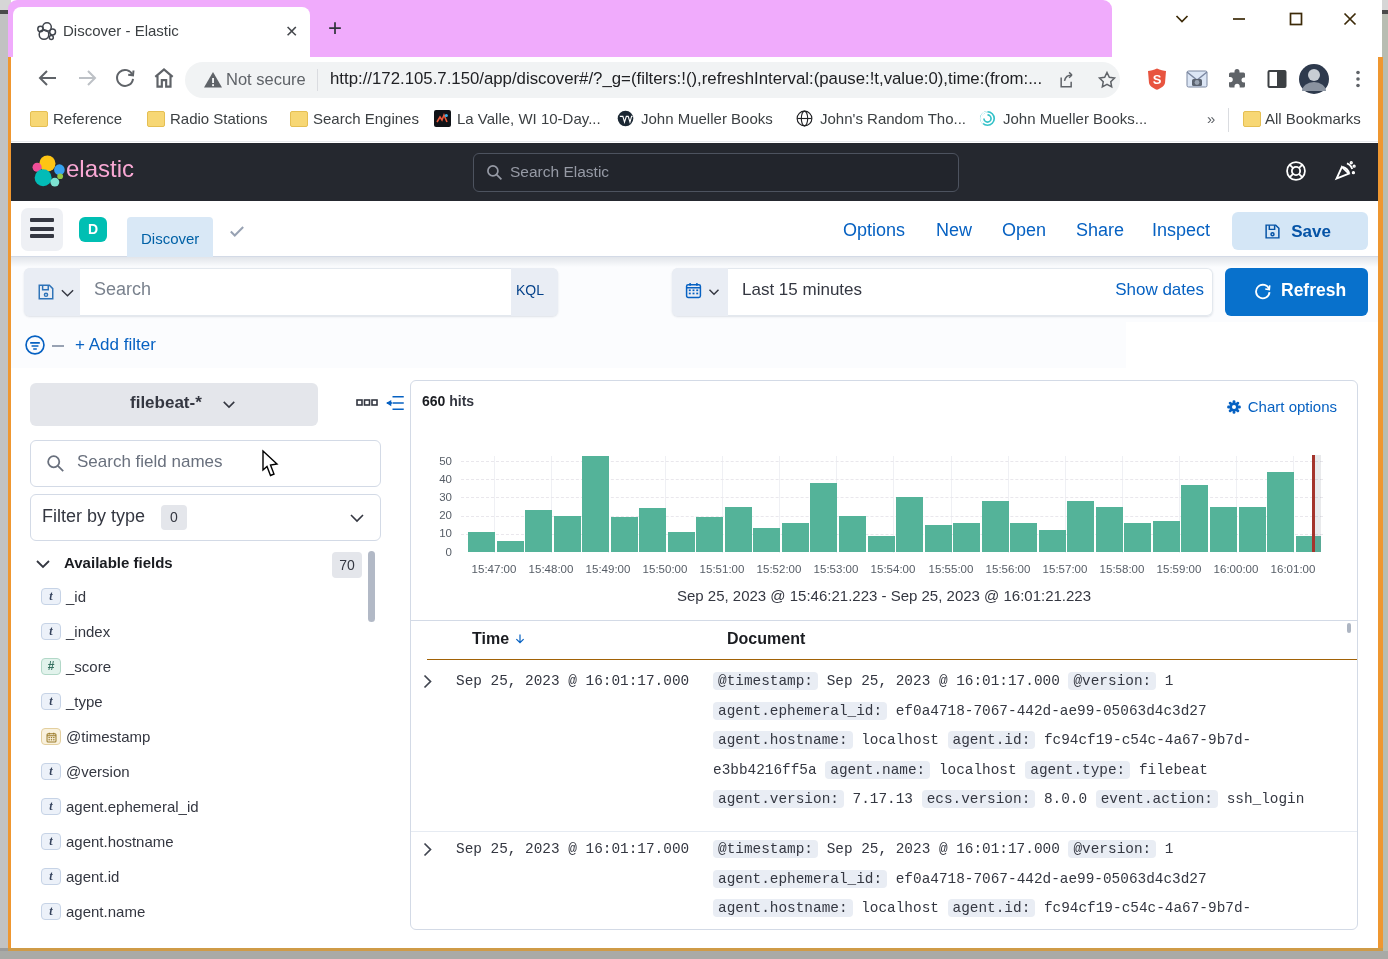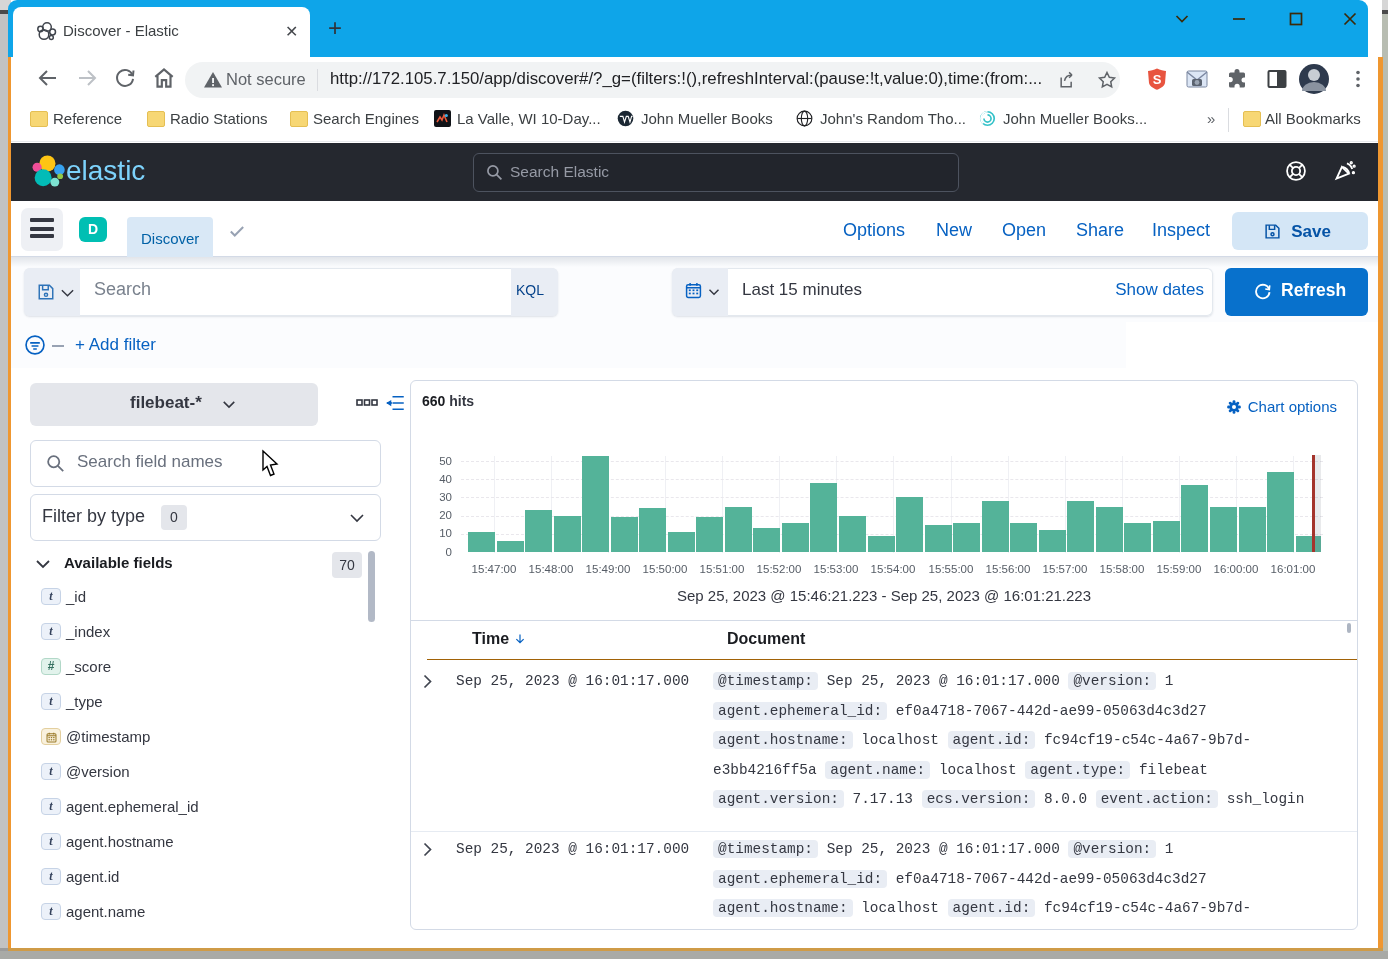--- a/index.html
+++ b/index.html
@@ -12,39 +12,39 @@
   #desk-left .topl{position:absolute;left:0;top:0;width:11px;height:10px;background:#d6d6d6;}
   #desk-left .botl{position:absolute;left:0;top:948px;width:11px;height:11px;background:#9b9b9b;}
   #desk-right{left:1382px;top:0;width:6px;height:959px;background:#b8bdb2;}
   #desk-right .topl{position:absolute;left:0;top:0;width:6px;height:10px;background:#d6d6d6;}
   #desk-right .darkline{position:absolute;left:0;top:10px;width:6px;height:4px;background:#4a4a4a;}
   #desk-bottom{left:0;top:951px;width:1388px;height:8px;background:#a9aaa6;}
   #frame-left{left:8px;top:57px;width:3px;height:894px;background:#ef9730;}
   #frame-right{left:1378px;top:57px;width:5px;height:894px;background:#ef9730;}
   #frame-bottom{left:8px;top:948px;width:1375px;height:3px;background:#cf9b47;}
   
-  #tabstrip{left:8px;top:0;width:1360px;height:57px;background:#0ea5e9;border-radius:9px 9px 0 0;}
+  #tabstrip{left:8px;top:0;width:1104px;height:57px;background:#f0abfc;border-radius:9px 9px 0 0;}
   #tab{position:absolute;left:5px;top:7px;width:297px;height:50px;background:#fff;border-radius:8px 8px 0 0;}
   #tab .title{position:absolute;left:50px;top:15px;font-size:15px;color:#3c4043;}
   #tab .close{position:absolute;left:272px;top:15px;font-size:16px;color:#45484d;}
   #newtab{position:absolute;left:320px;top:18px;font-size:24px;color:#30343a;font-weight:400;line-height:20px;}
   .winctl{position:absolute;top:8px;color:#fff;font-size:16px;}
   
   #toolbar{left:11px;top:57px;width:1367px;height:42px;background:#fff;}
   #addrbar{position:absolute;left:174px;top:5px;width:935px;height:36px;background:#f1f3f4;border-radius:18px;}
   #addrbar .nstext{position:absolute;left:41px;top:8px;font-size:16.5px;color:#5f6368;}
   #addrbar .sep{position:absolute;left:132px;top:7px;width:1px;height:22px;background:#dadce0;}
   #addrbar .url{position:absolute;left:145px;top:7px;font-size:16.8px;color:#202124;white-space:nowrap;width:725px;overflow:hidden;}
   
   #bookmarks{left:11px;top:99px;width:1367px;height:42px;background:#fff;border-bottom:1px solid #e8eaed;}
   .bk{position:absolute;top:11px;font-size:15px;color:#3c4043;}
   .folder{position:absolute;top:12px;width:16px;height:14px;background:#f7d774;border-radius:2px;border:1px solid #e5bf53;}
   
   #eheader{left:11px;top:143px;width:1367px;height:58px;background:#25282f;}
-  #eheader .brand{position:absolute;left:55px;top:12px;color:#7dd3fc;font-size:28px;letter-spacing:0px;text-align:center;}
+  #eheader .brand{position:absolute;left:55px;top:12px;color:#f9a8d4;font-size:24px;letter-spacing:0px;text-align:center;}
   #esearch{position:absolute;left:462px;top:10px;width:484px;height:37px;border:1px solid #4d535f;border-radius:6px;background:#22252c;}
   #esearch .ph{position:absolute;left:36px;top:9px;color:#969aa5;font-size:15.5px;}
   
   #row2{left:11px;top:201px;width:1367px;height:56px;background:#fff;border-bottom:1px solid #d3dae6;box-sizing:border-box;}
   #hamb{position:absolute;left:10px;top:7px;width:42px;height:43px;background:#eef0f4;border-radius:7px;}
   #hamb span{position:absolute;left:9px;width:24px;height:3.5px;background:#343741;border-radius:1px;}
   #hamb span:nth-child(2){top:19px !important;}
   #dbadge{position:absolute;left:68px;top:16px;width:28px;height:25px;background:#00bfb3;border-radius:6px;color:#fff;font-weight:bold;font-size:14px;text-align:center;line-height:25px;}
   #bcrumb{position:absolute;left:116px;top:16px;height:28px;padding:8px 14px;background:#d9e8f6;border-radius:4px;color:#0061a6;font-size:15px;line-height:27px;}
   .navlink{position:absolute;top:19px;color:#0661c2;font-size:18px;}

